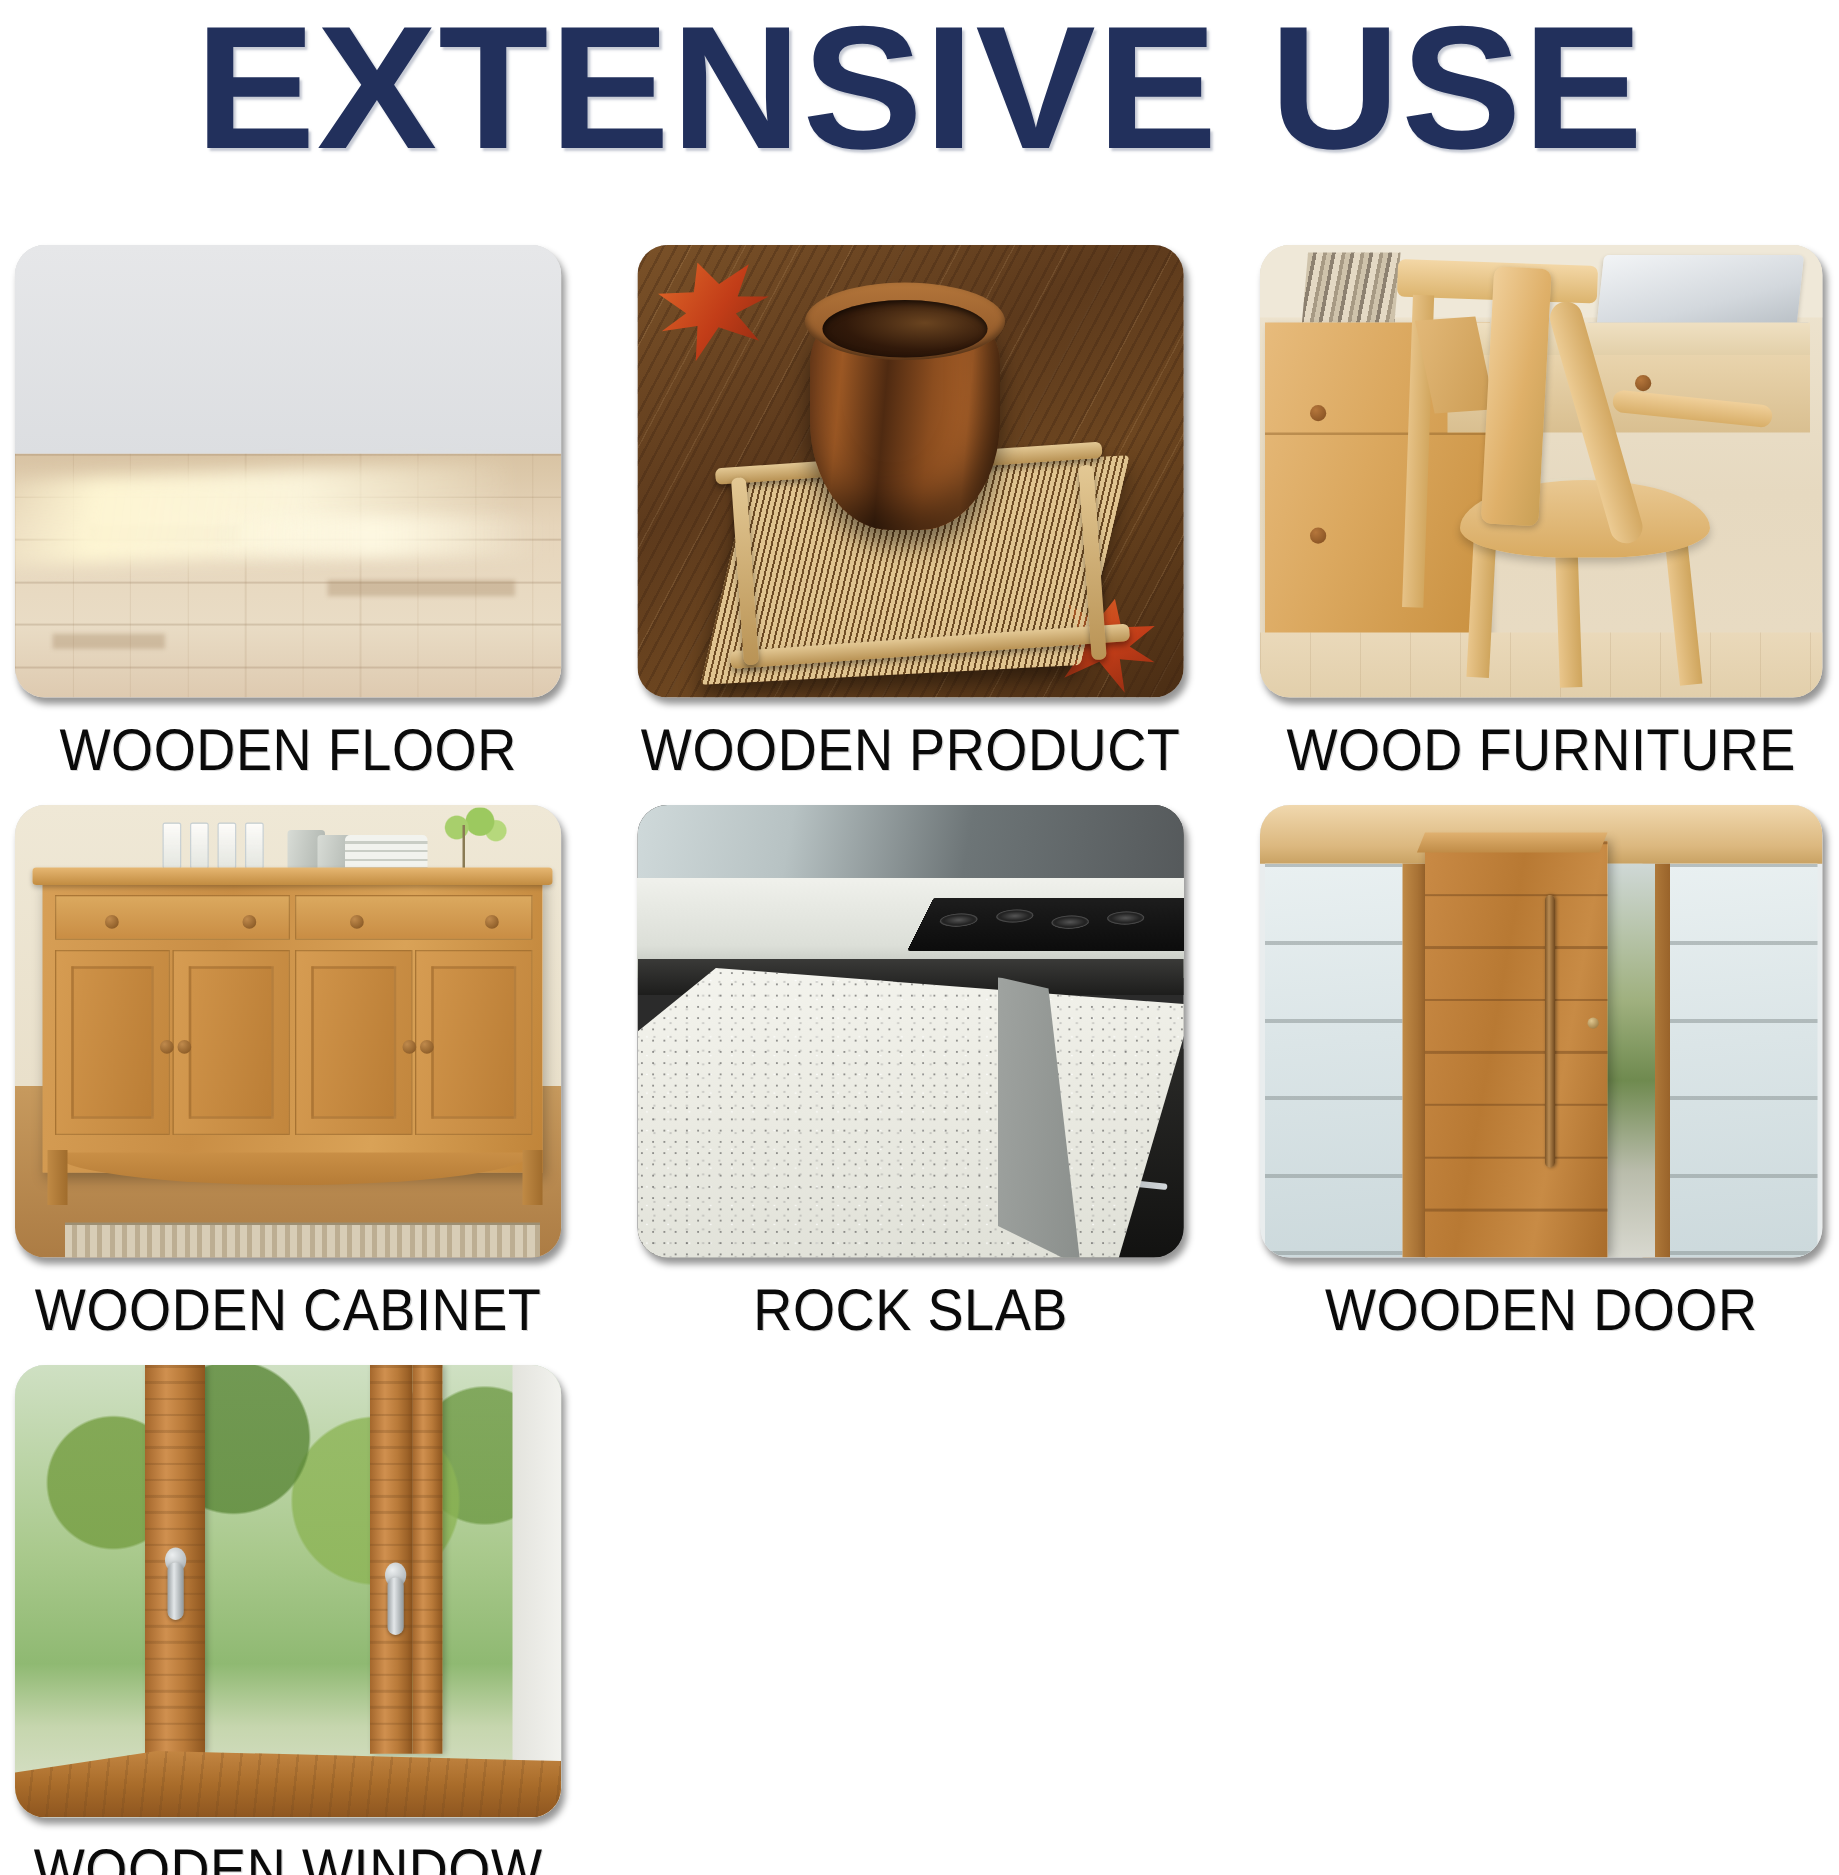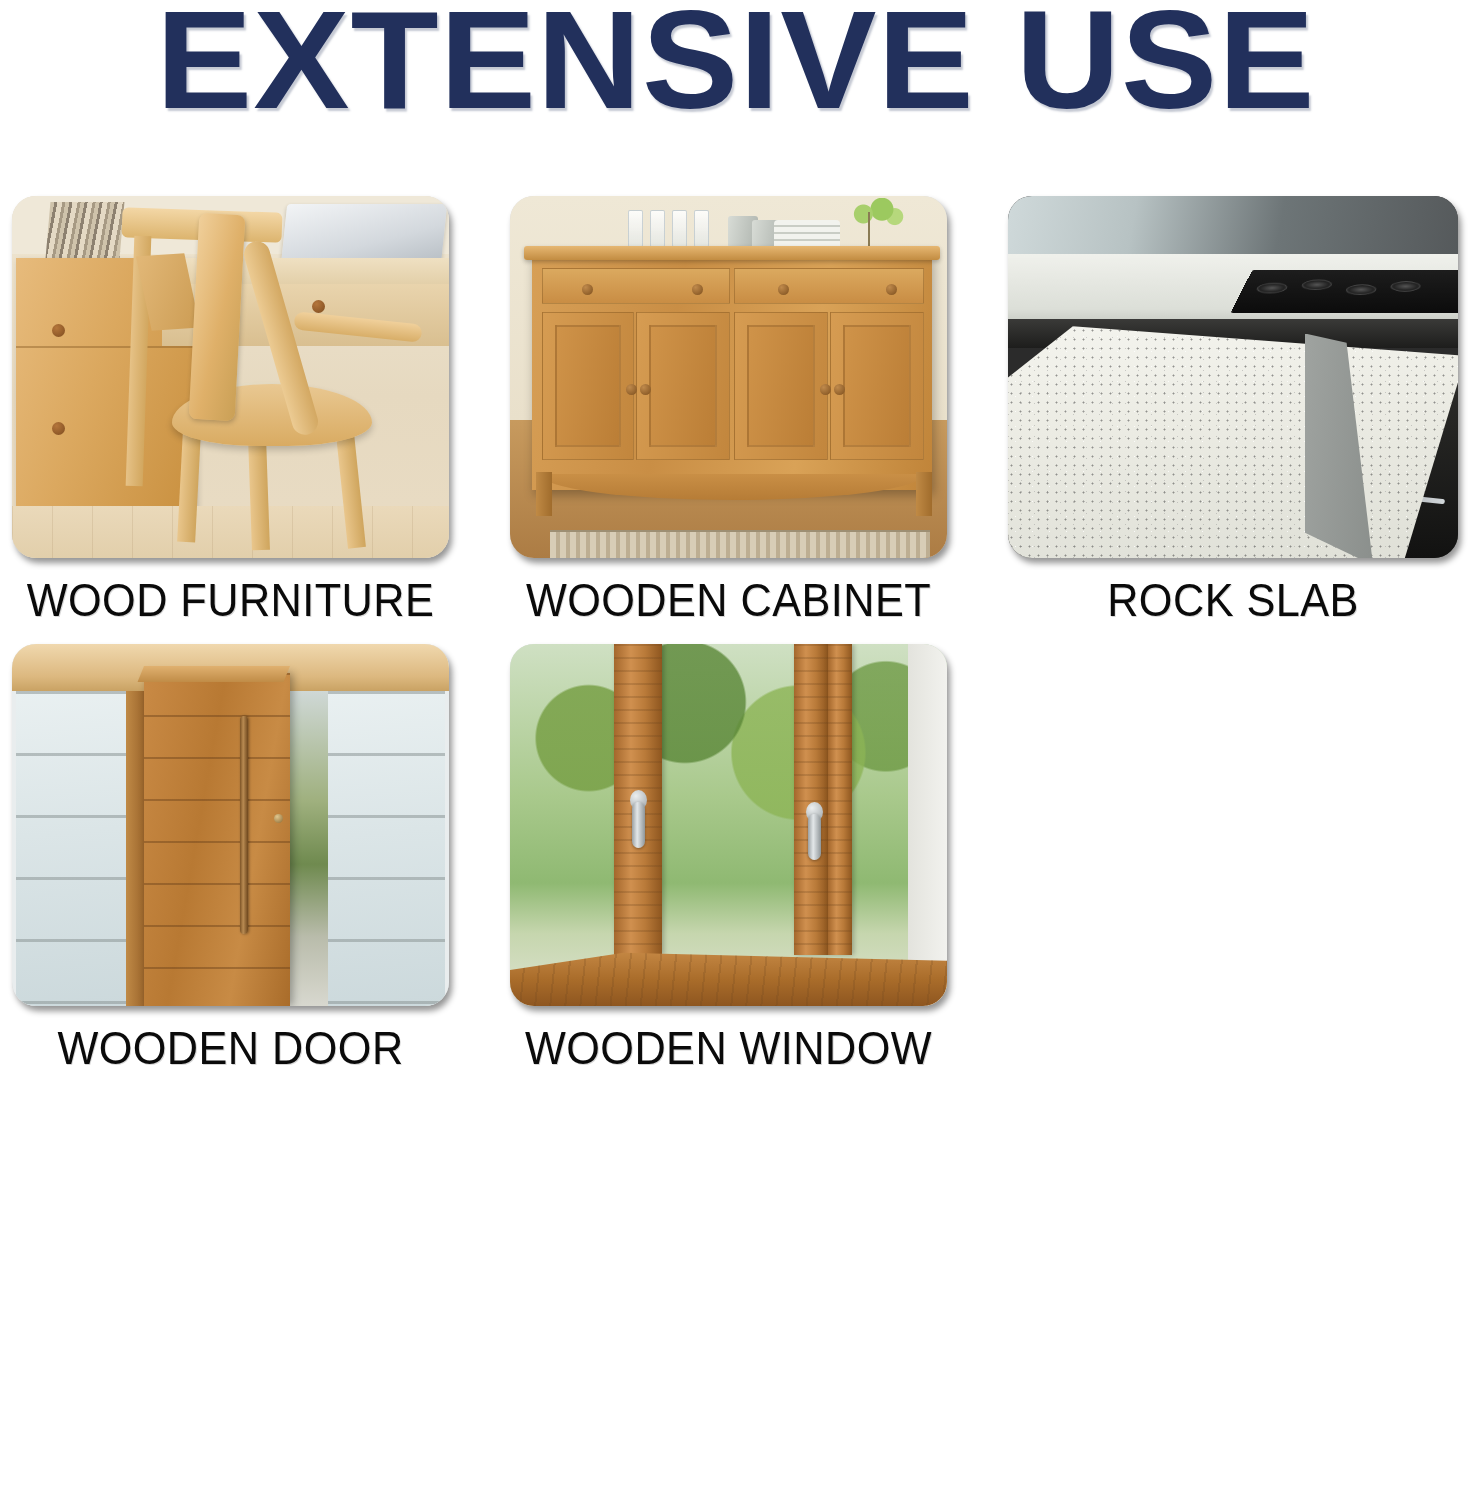--- a/index.html
+++ b/index.html
@@ -8,21 +8,21 @@
     width: 1471px; height: 1500px;
     background: #ffffff;
     font-family: "Liberation Sans", sans-serif;
     overflow: hidden;
   }
   .page { position: relative; width: 1471px; height: 1500px; background: #fff; }
 
   
   .title-bar {
     position: absolute; left: 0; top: 0; width: 1471px; height: 140px;
-    display: flex; justify-content: center;
+    display: flex; align-items: center; justify-content: center;
   }
   .title {
     font-family: "Liberation Sans Narrow", "Liberation Sans", sans-serif;
     font-weight: 700;
     font-size: 140px;
     line-height: 120px;
     letter-spacing: 1px;
     color: #22305c;
     transform: scaleX(1.03);
     text-shadow: 2px 3px 2px rgba(90,100,130,.35);
@@ -573,21 +573,53 @@
 
 <div class="page">
 
   <div class="title-bar">
     <div class="title">EXTENSIVE USE</div>
   </div>
 
   <div class="grid">
 
 
-
+    <div class="cell">
+      <div class="tile">
+        <div class="scene wfloor">
+          <div class="wall"></div>
+          <div class="floor"></div>
+          <div class="plank-dark" style="left:60px;  top:62%; width:120px; height:14px;"></div>
+          <div class="plank-dark" style="left:250px; top:74%; width:150px; height:13px;"></div>
+          <div class="plank-dark" style="left:30px;  top:86%; width:90px;  height:12px;"></div>
+          <div class="sunbeam"></div>
+          <div class="sunbeam2"></div>
+        </div>
+      </div>
+      <div class="caption">WOODEN FLOOR</div>
+    </div>
+
+    <div class="cell">
+      <div class="tile">
+        <div class="scene wprod">
+          <div class="leaf" style="left:14px;  top:12px;  width:92px;  height:78px; transform:rotate(-18deg);"></div>
+          <div class="leaf" style="left:330px; top:282px; width:86px;  height:74px; transform:rotate(14deg);"></div>
+          <div class="tray"></div>
+          <div class="tray-rail" style="left:62px;  top:168px; width:310px; height:13px; transform:rotate(-4deg);"></div>
+          <div class="tray-rail" style="left:74px;  top:314px; width:320px; height:14px; transform:rotate(-4deg);"></div>
+          <div class="tray-rail" style="left:80px;  top:186px; width:12px;  height:150px; transform:rotate(-4deg);"></div>
+          <div class="tray-rail" style="left:358px; top:176px; width:12px;  height:156px; transform:rotate(-4deg);"></div>
+          <div class="cup">
+            <div class="cup-rim"></div>
+            <div class="cup-liquid"></div>
+          </div>
+        </div>
+      </div>
+      <div class="caption">WOODEN PRODUCT</div>
+    </div>
 
 
     <div class="cell">
       <div class="tile">
         <div class="scene wfurn">
           <div class="backwall"></div>
           <div class="books"></div>
           <div class="laptop-lid"></div>
           <div class="laptop-base"></div>
           <div class="dresser"></div>

